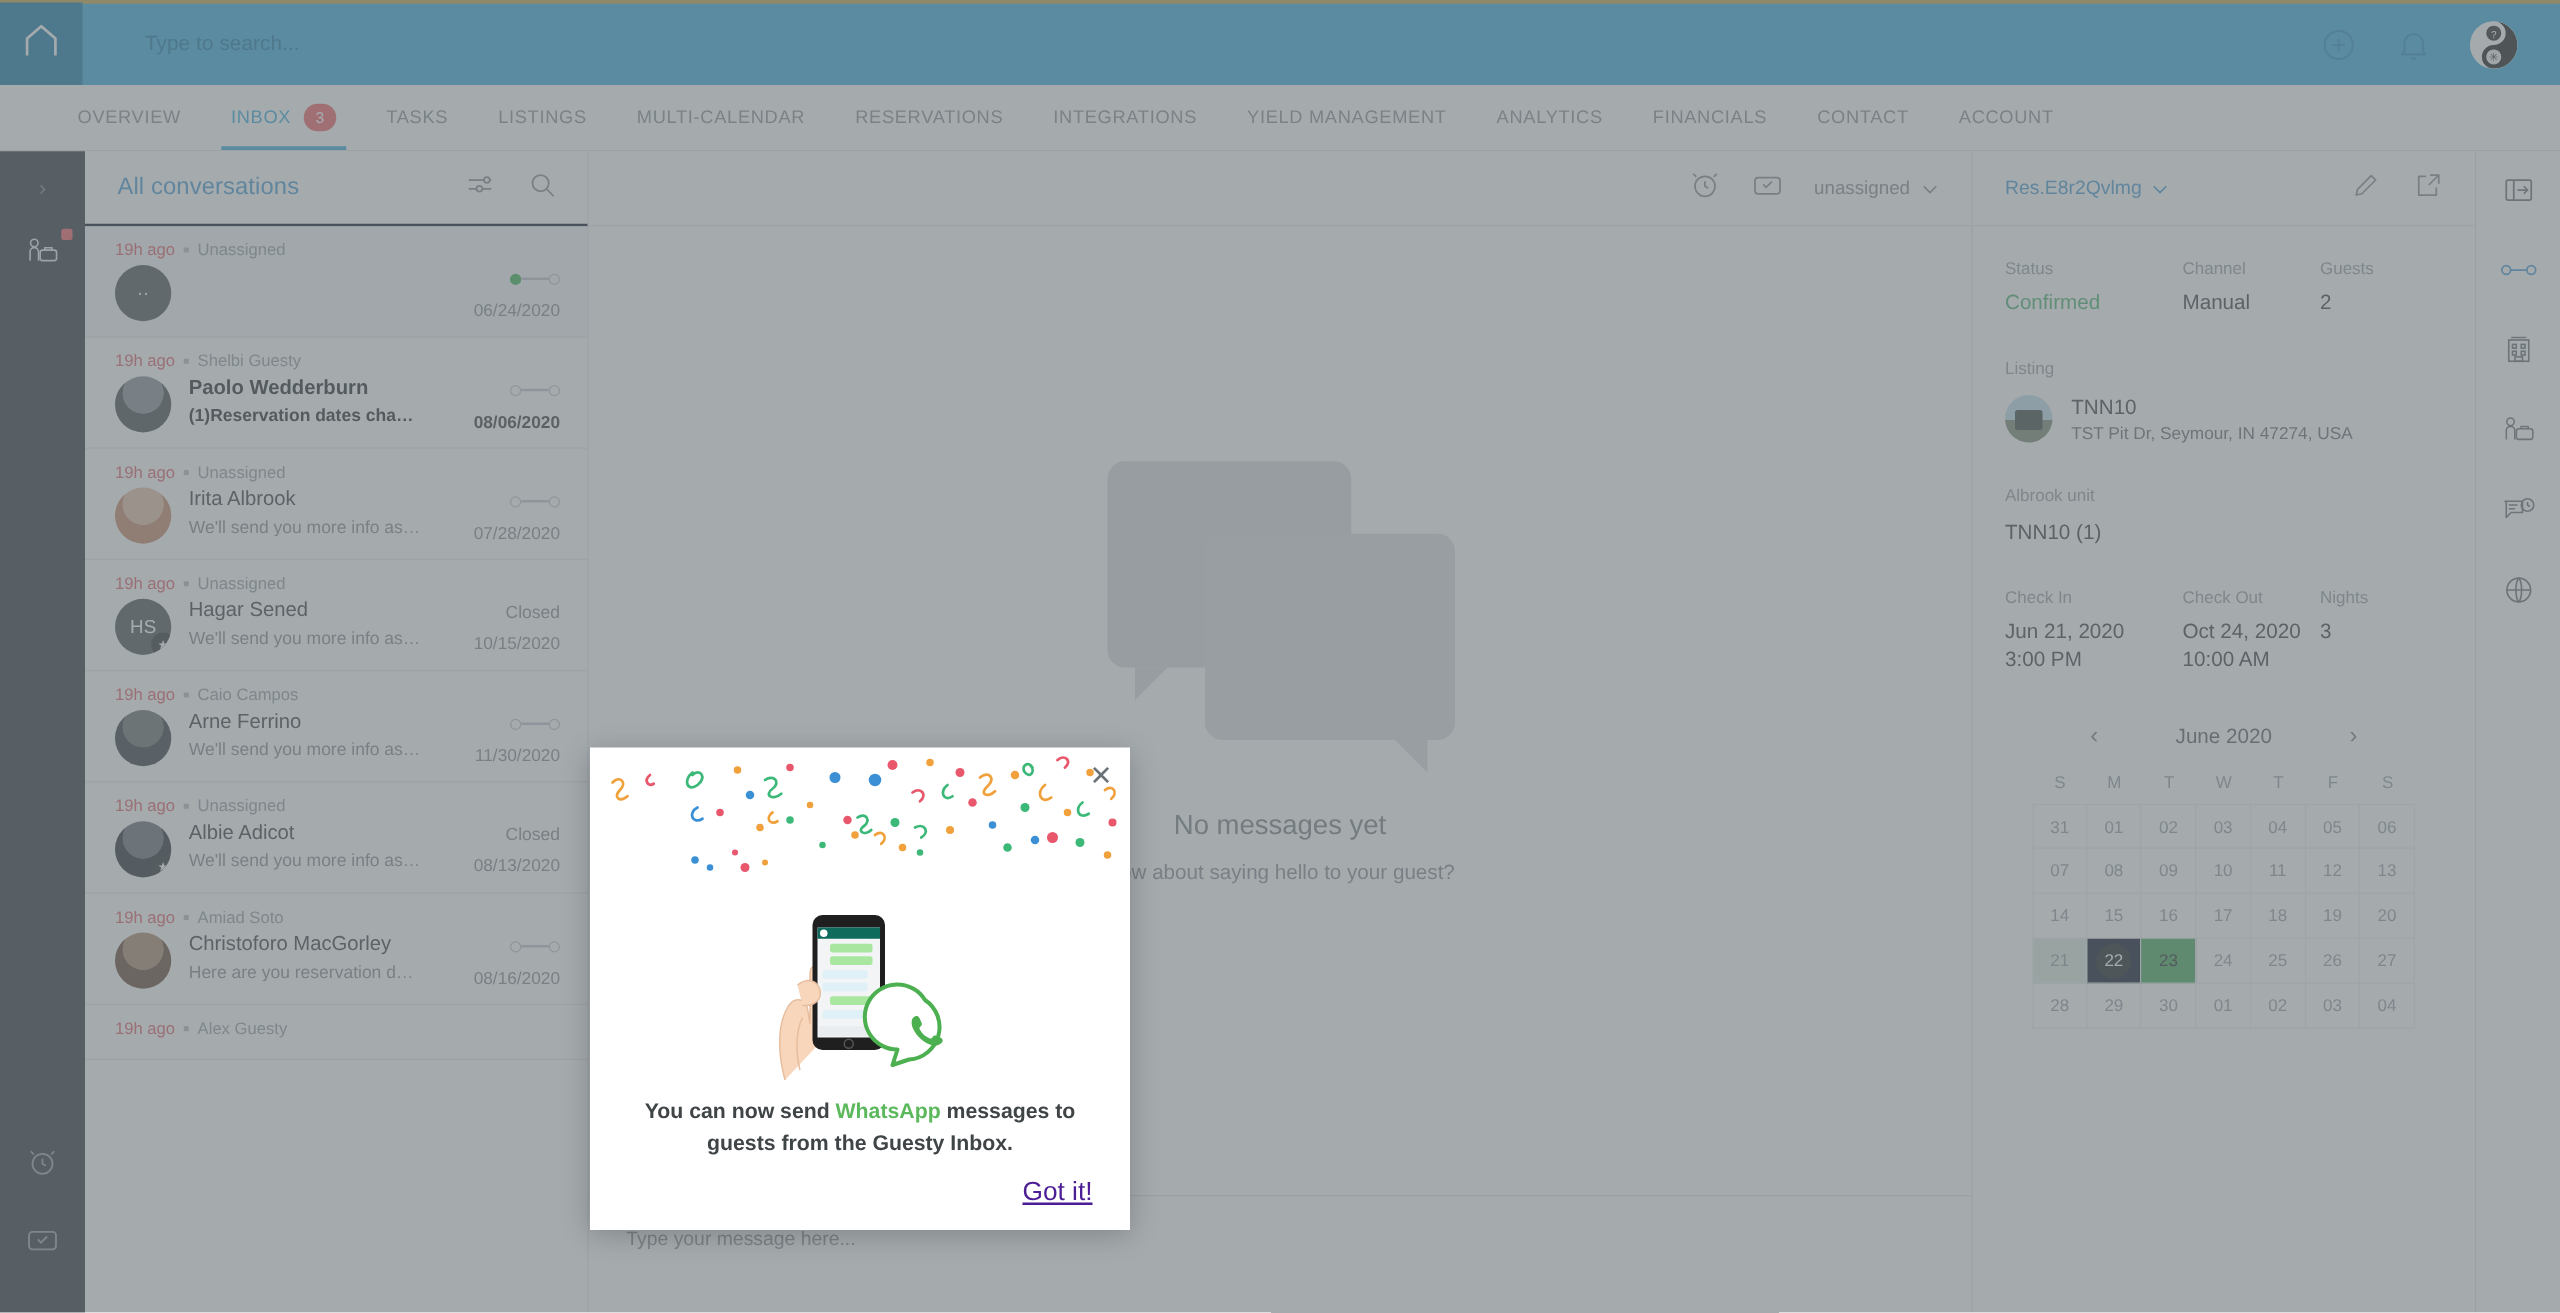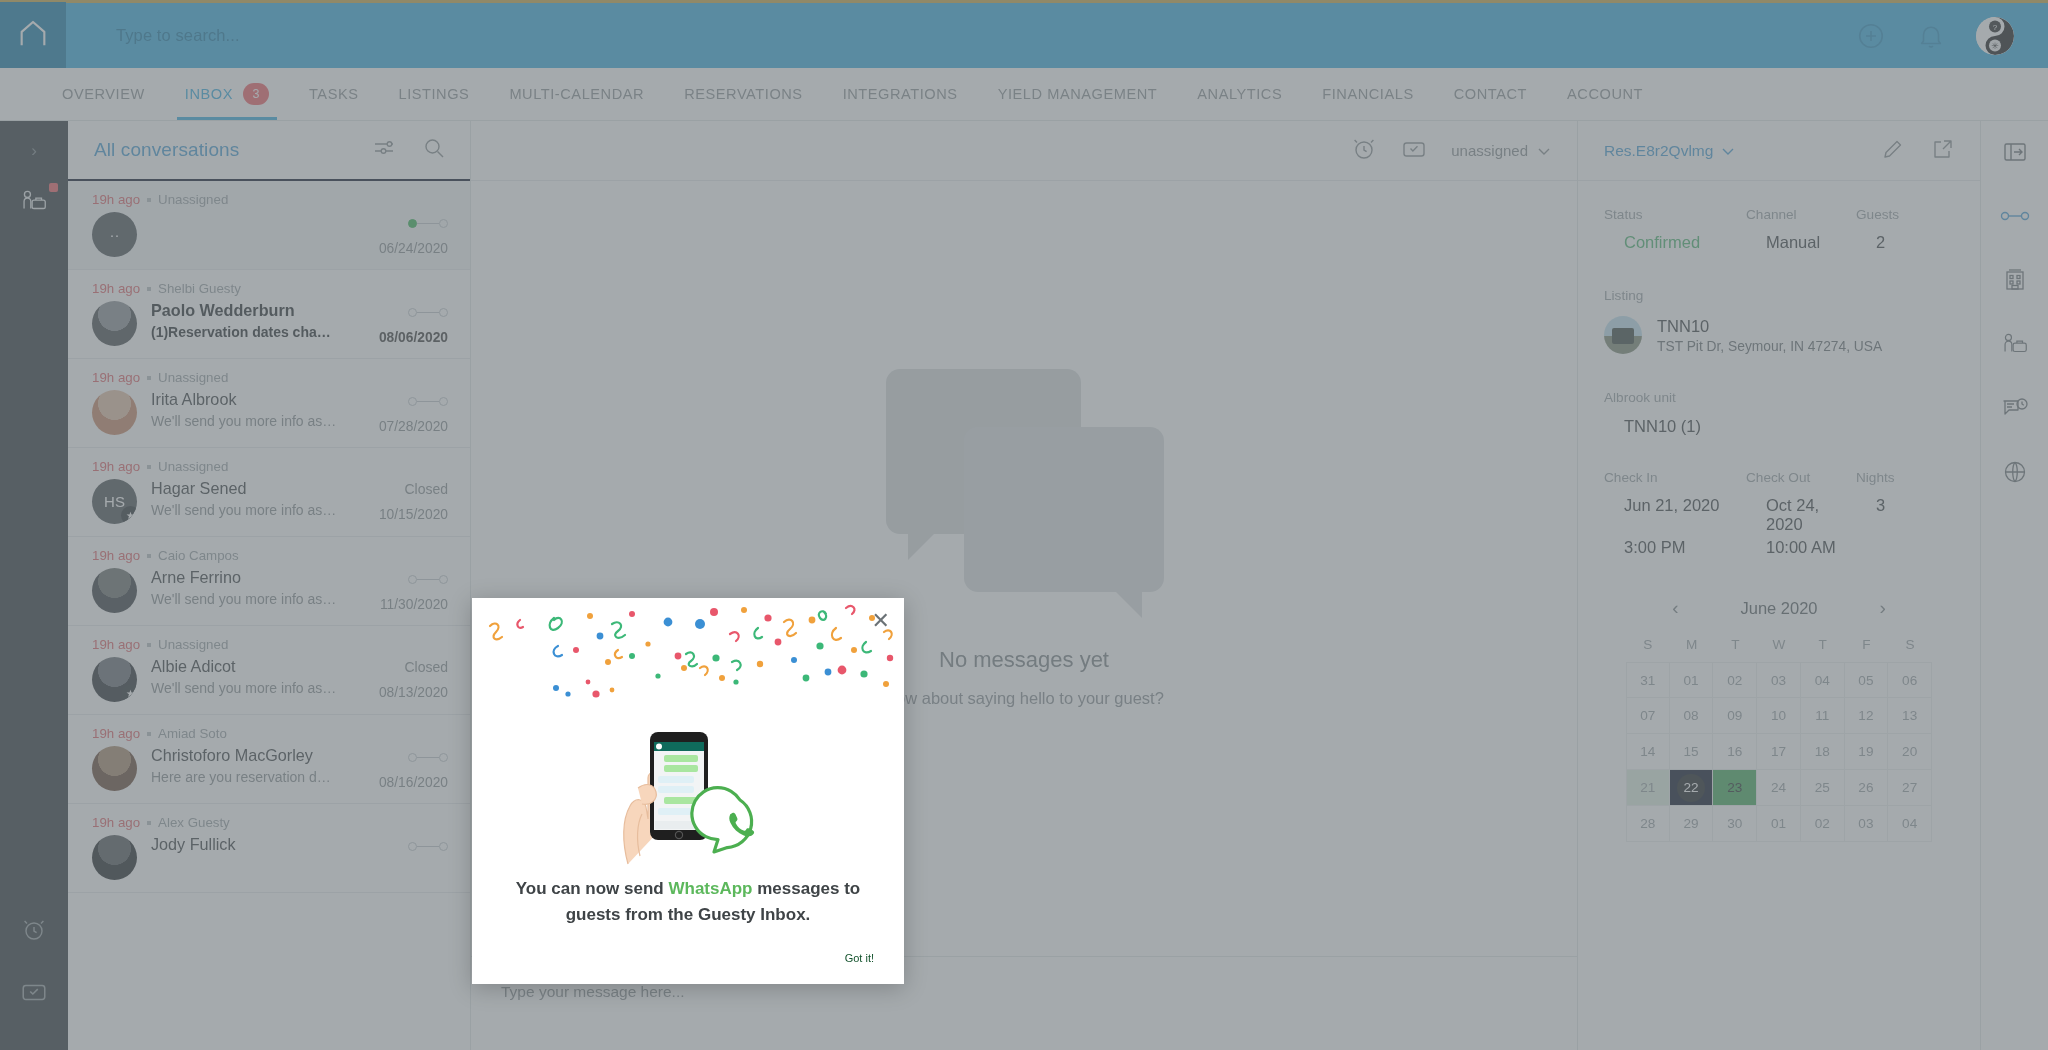--- a/index.html
+++ b/index.html
@@ -175,21 +175,21 @@
     display: flex; flex-direction: column;
   }
   .det-head {
     height: 60px; display: flex; align-items: center;
     padding: 0 26px 0 26px; border-bottom: 1px solid #e8ebec;
   }
   .det-res { flex: 1; display: flex; align-items: center; gap: 8px; color: #4a9fd4; font-size: 15.5px; cursor: pointer; }
   .det-head-ic { margin-left: 28px; cursor: pointer; }
   .det-body { padding: 26px 26px 0 26px; }
   .dl-label { font-size: 13.6px; color: #9aa2a6; }
-  .dl-val { font-size: 16.5px; color: #3f4447; margin-left: 20px; }
+  .dl-val { font-size: 16.5px; color: #3f4447; }
   .grid3 { display: grid; grid-template-columns: 142px 110px 1fr; }
   .mt-row { margin-top: 11px; }
   .sec { margin-top: 34px; }
   .listing-row { display: flex; align-items: center; gap: 15px; margin-top: 12px; }
   .listing-thumb {
     width: 38px; height: 38px; border-radius: 50%; flex: none; overflow: hidden;
     background: linear-gradient(#bfe0ef 0 52%, #7f8d78 52% 100%);
     position: relative;
   }
   .listing-thumb::after {
@@ -248,21 +248,21 @@
   .phone-wrap {
     margin-top: 128px; display: flex; align-items: flex-end; justify-content: center;
     height: 140px;
   }
   .modal-text {
     text-align: center; font-size: 17px; color: #3f4447; line-height: 1.5;
     padding: 10px 36px 0; flex: 1; font-weight: bold;
   }
   .modal-text .wa { color: #5cb85c; }
   .modal-foot { padding: 0 30px 18px; text-align: right; }
-  .modal-foot .link { color: #14532d; font-size: 11px; cursor: pointer; }
+  .modal-foot .link { color: #4c1d95; font-size: 21px; cursor: pointer; text-decoration: underline; }
 </style>
 </head>
 <body>
 
 <div id="app">
 
   <div class="topbar">
     <div class="logo-box">
       <span>
         <svg width="34" height="34" viewBox="0 0 24 24" fill="none" stroke="#fff" stroke-width="1.5">
@@ -517,32 +517,20 @@
                   <s></s>
                   <i></i>
                 </span><div class="ci-date">08/16/2020</div></div>
             </div>
           </div>
           <div class="conv-item">
             <div class="ci-meta">
               <span class="ci-ago">19h ago</span>
               <span class="ci-sep"></span>
               <span class="ci-assignee">Alex Guesty</span>
-            </div>
-            <div class="ci-row">
-              <span class="ci-avatar" style="background: radial-gradient(circle at 50% 30%, rgb(85, 90, 94) 0px, rgb(85, 90, 94) 42%, rgb(36, 40, 43) 43%, rgb(36, 40, 43) 100%);"></span>
-              <div class="ci-mid">
-                <div class="ci-name">Jody Fullick</div>
-                <div class="ci-prev"></div>
-              </div>
-              <div class="ci-right"><span class="dumbbell">
-                  <i class=""></i>
-                  <s></s>
-                  <i></i>
-                </span><div class="ci-date"></div></div>
             </div>
           </div>
         </div>
     </div>
 
     <div class="msg-pane">
       <div class="msg-top">
         <span>
           <svg width="26" height="26" viewBox="0 0 26 26" fill="none" stroke="#8a9194" stroke-width="1.4">
             <circle cx="13" cy="14" r="8"></circle>

